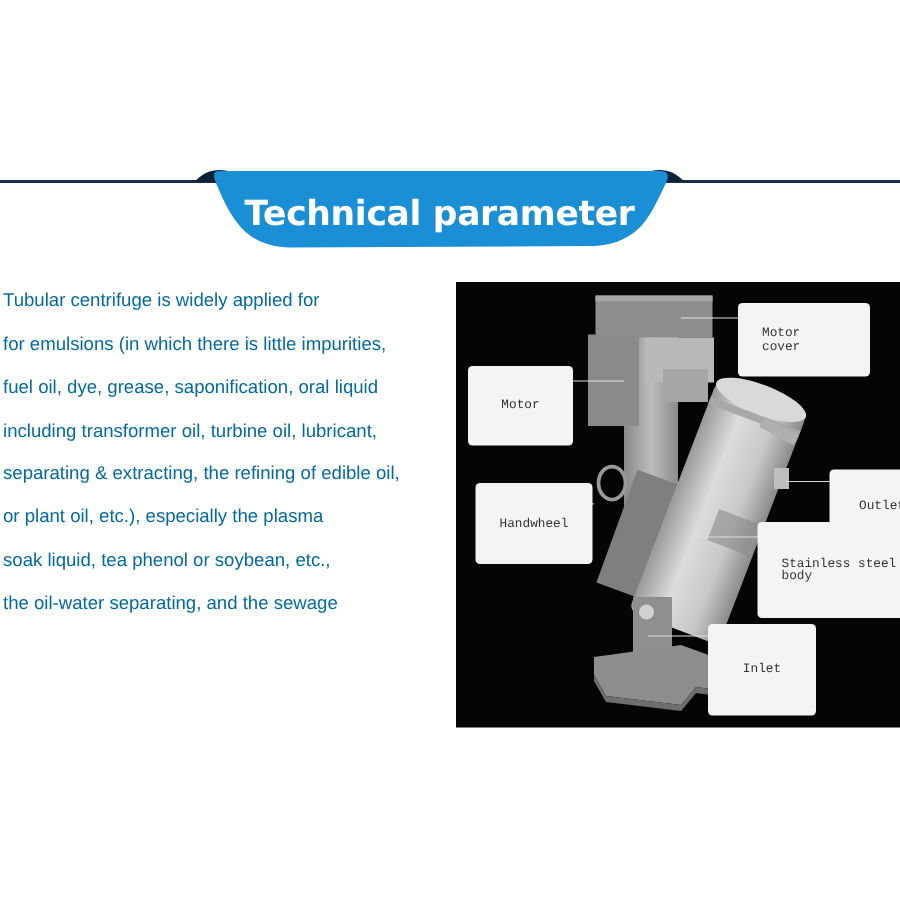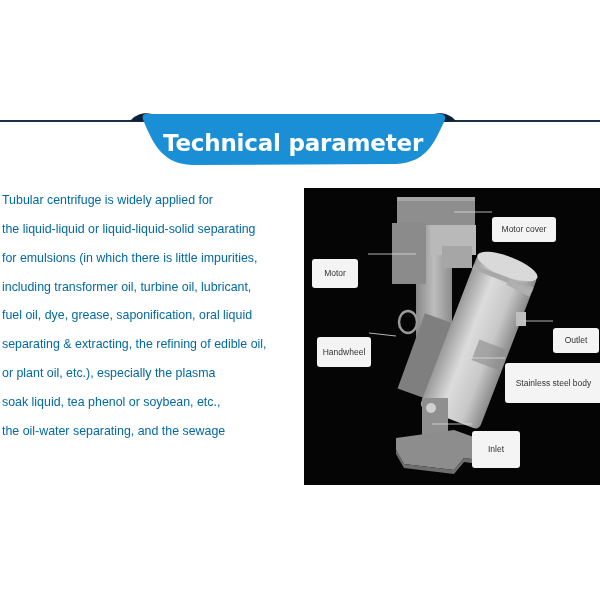--- a/index.html
+++ b/index.html
@@ -24,47 +24,45 @@
     color: #0369a1; font-size: 12.4px; line-height: 28.85px;
   }
   .desc .line { display: block; white-space: nowrap; }
   .photo {
     position: absolute; left: 304px; top: 188px; width: 296px; height: 297px;
     background: #050505; overflow: hidden;
   }
   .photo svg { position: absolute; left: 0; top: 0; }
   .callout {
     position: absolute; background: #f4f4f4; color: #333; border-radius: 3px;
-    font-size: 8.5px; line-height: 1; padding: 4px; display: flex; align-items: center; justify-content: center;
-    font-family: Liberation Sans, sans-serif;
-    margin-top: 15px;
+    font-size: 8.5px; line-height: 1; padding: 16px; display: flex; align-items: center; justify-content: center;
+    font-family: Liberation Mono, monospace;
   }
 </style>
 </head>
 <body>
 
 <div class="rule"></div>
 
 <div class="banner">
   <svg width="330" height="56" viewBox="0 0 330 56">
 
     <path d="M2 9 C8 2, 16 0, 24 2 L30 10 Z" fill="#0e2338"></path>
     <path d="M328 9 C322 2, 314 0, 306 2 L300 10 Z" fill="#0e2338"></path>
 
     <path d="M18 2 L312 2 C318 2, 318 6, 316 10 C306 30, 300 50, 268 52 L64 53 C36 52, 26 34, 16 10 C14 5, 14 2, 18 2 Z" fill="#1a8fd6"></path>
   </svg>
   <div class="banner-title">Technical parameter</div>
 </div>
 
 <div class="desc">
   <span class="line">Tubular centrifuge is widely applied for</span>
-  <span class="line">the liquid-liquid or liquid-liquid-solid separating</span>
   <span class="line">for emulsions (in which there is little impurities,</span>
+  <span class="line">fuel oil, dye, grease, saponification, oral liquid</span>
   <span class="line">including transformer oil, turbine oil, lubricant,</span>
-  <span class="line">fuel oil, dye, grease, saponification, oral liquid</span>
   <span class="line">separating &amp; extracting, the refining of edible oil,</span>
   <span class="line">or plant oil, etc.), especially the plasma</span>
   <span class="line">soak liquid, tea phenol or soybean, etc.,</span>
   <span class="line">the oil-water separating, and the sewage</span>
 </div>
 
 <div class="photo">
   <svg width="296" height="297" viewBox="0 0 296 297">
     <defs>
       <linearGradient id="cyl" x1="0" x2="1" y1="0" y2="0">

